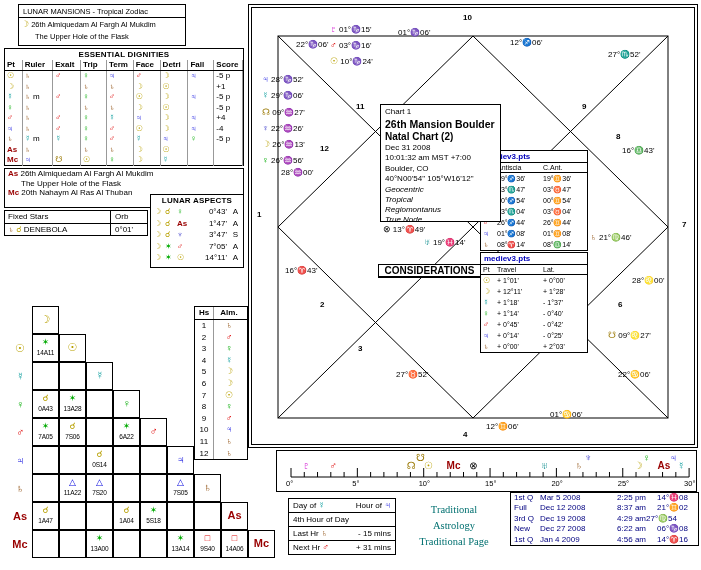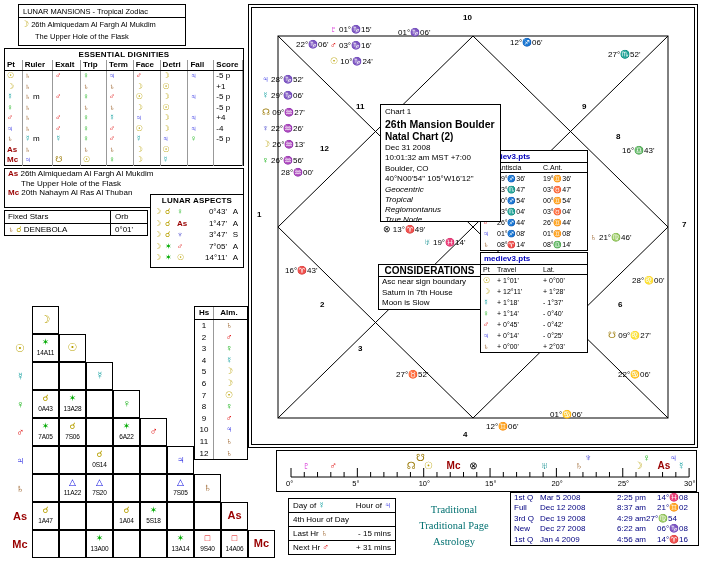--- a/index.html
+++ b/index.html
@@ -410,25 +410,20 @@
   <div id="info-styles">
       <div class="istyle">Geocentric</div>
       <div class="istyle">Tropical</div>
       <div class="istyle">Regiomontanus</div>
       <div class="istyle">True Node</div>
     </div>
 </div>
 
 <div id="cons-box">
   <div class="ct">CONSIDERATIONS</div>
-  <div id="cons-items">
-      <div class="citem">Asc near sign boundary</div>
-      <div class="citem">Saturn in 7th House</div>
-      <div class="citem">Moon is Slow</div>
-    </div>
 </div>
 
 <div id="grid">
     <div class="gcell gdiag" style="left: 24px; top: 0px; width: 27px; height: 28px;"><span style="color:#b8a000;font-size:11px">☽</span></div>
     <div class="glab" style="left: 0px; top: 28px; width: 24px; height: 28px;"><span style="color:#b8a000;font-size:11px">☉</span></div>
     <div class="gcell" style="left: 24px; top: 28px; width: 27px; height: 28px;">
       <div class="ga"><span style="color:#00aa00">✶</span></div>
       <div class="go">14A11</div>
     </div>
     <div class="gcell gdiag" style="left: 51px; top: 28px; width: 27px; height: 28px;"><span style="color:#b8a000;font-size:11px">☉</span></div>
@@ -660,22 +655,22 @@
     <span id="dh3v">- 15 mins</span>
   </div>
   <div class="dhrow">
     <span id="dh4">Next Hr <span style="color:#dd0000;font-size:9px">♂</span></span>
     <span id="dh4v">+ 31 mins</span>
   </div>
 </div>
 
 <div id="brand">
     <div class="bline">Traditional</div>
+    <div class="bline">Astrology</div>
     <div class="bline">Traditional Page</div>
-    <div class="bline">Astrology</div>
   </div>
 
 <div id="lp-box">
   <div id="lp-rows">
       <div class="lprow">
         <span style="width:26px">1st Q</span>
         <span style="width:64px">Mar 5 2008</span>
         <span style="width:42px;text-align:right">2:25 pm</span>
         <span style="width:42px;text-align:right">14°<span style="color:#cc00cc">♓</span>08</span>
       </div>

